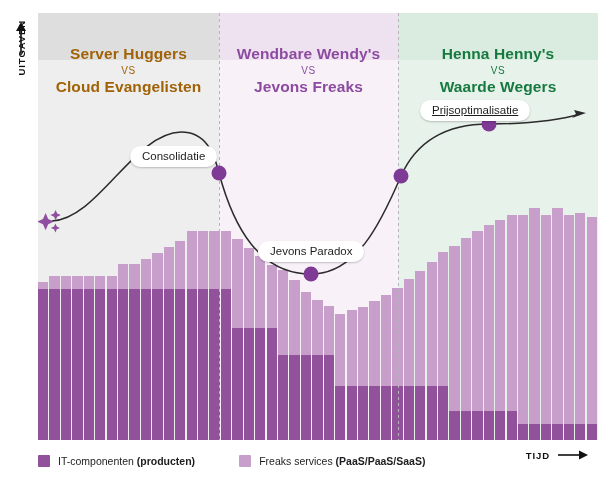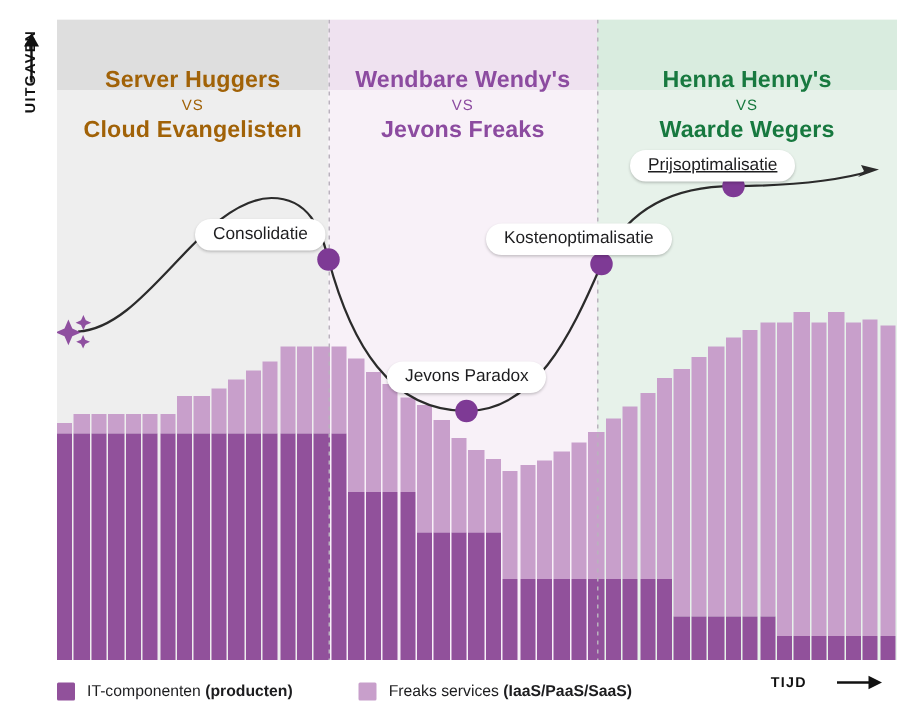--- a/index.html
+++ b/index.html
@@ -38,21 +38,21 @@
   .pill{position:absolute;background:#ffffff;border-radius:11px;
         height:21px;line-height:21px;padding:0 12px;font-size:11.5px;color:#1d1d1f;
         white-space:nowrap;box-shadow:0 1px 2px rgba(0,0,0,.22);}
 
   
   #y-axis{position:absolute;left:9px;top:22px;width:24px;height:100px;}
   #y-axis .ylab{position:absolute;left:0;top:36px;width:24px;text-align:center;
       font-size:9.5px;font-weight:bold;letter-spacing:.9px;
       transform:rotate(-90deg);transform-origin:center center;color:#111;}
   #x-axis{position:absolute;right:12px;bottom:23px;font-size:9.5px;font-weight:bold;
-      letter-spacing:.9px;color:#111;display:flex;align-items:center;gap:20px;}
+      letter-spacing:.9px;color:#111;display:flex;align-items:center;gap:8px;}
 
   
   #legend{position:absolute;left:38px;bottom:17px;display:flex;align-items:center;gap:44px;}
   .lg{display:flex;align-items:center;gap:8px;font-size:10.5px;color:#1d1d1f;}
   .sw{width:12px;height:12px;border-radius:1px;display:inline-block;}
   .lg b{font-weight:bold;}
 </style>
 </head>
 <body>
 
@@ -322,23 +322,20 @@
         <circle cx="451" cy="111" r="7.5" fill="#7e3a95"></circle>
       </g>
     </svg>
 
     <div class="pill" style="left:220px;top:228px;">
       <span>Jevons Paradox</span>
     </div>
     <div class="pill" style="left:92px;top:133px;">
       <span>Consolidatie</span>
     </div>
-    <div class="pill" style="left:286px;top:136px;">
-      <span>Kostenoptimalisatie</span>
-    </div>
     <div class="pill" style="left:382px;top:87px;text-decoration:underline;">
       <span>Prijsoptimalisatie</span>
     </div>
 
   </div>
 
   <div id="x-axis">
     <span>TIJD</span>
     <svg width="30" height="12" viewBox="0 0 30 12">
       <line x1="0" y1="6" x2="24" y2="6" stroke="#111" stroke-width="1.6"></line>
@@ -346,17 +343,17 @@
     </svg>
   </div>
 
   <div id="legend">
     <div class="lg">
       <span class="sw" style="background:#91519b;"></span>
       <span><span>IT-componenten </span><b>(producten)</b></span>
     </div>
     <div class="lg">
       <span class="sw" style="background:#c89fcb;"></span>
-      <span><span>Freaks services </span><b>(IaaS/PaaS/SaaS)</b></span>
+      <span><span>Freaks services </span><b>(PaaS/PaaS/SaaS)</b></span>
     </div>
   </div>
 
 </div>
 
 </body></html>

